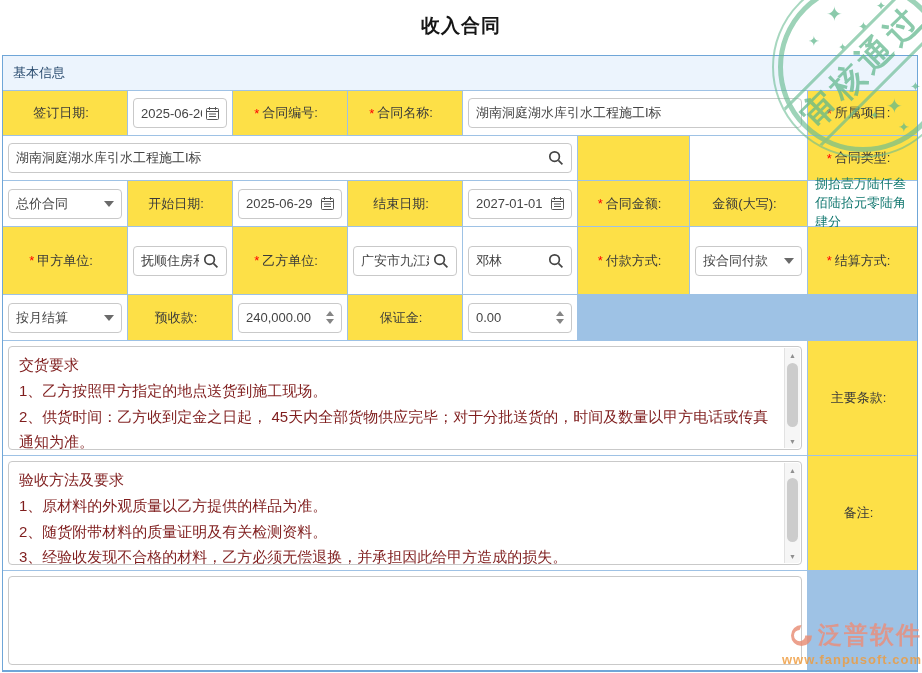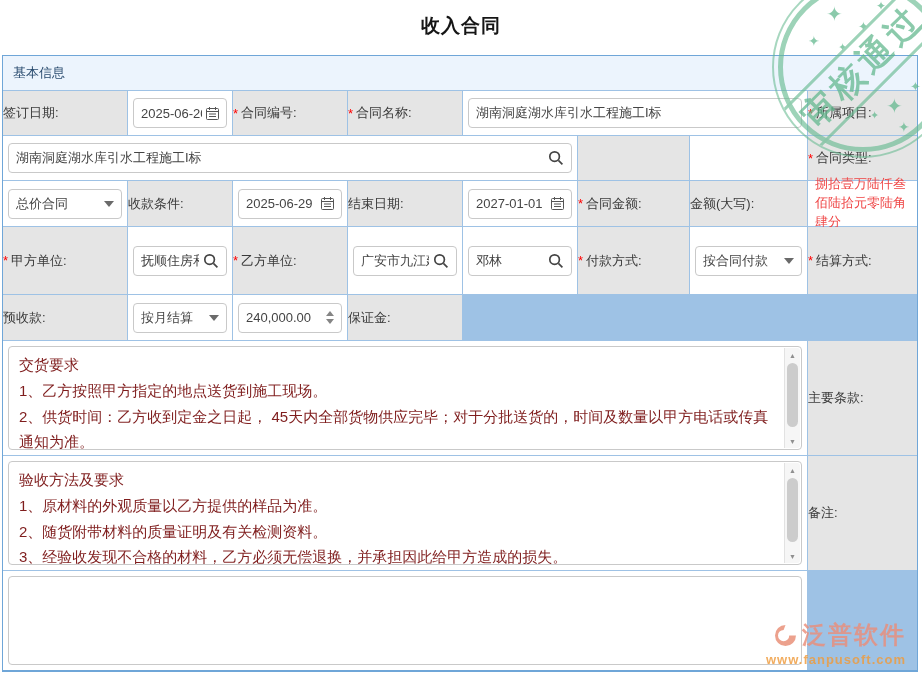--- a/index.html
+++ b/index.html
@@ -15,40 +15,40 @@
     position:absolute;left:2px;top:55px;width:914px;
     display:grid;
     grid-template-columns:124px 104px 114px 114px 114px 111px 117px 109px;
     grid-template-rows:34px 44px 44px 45px 67px 45px 114px 114px 99px;
     gap:1px;background:#9ec2e5;
     border:1px solid #6fa6d8;border-bottom-width:2px;
   }
   .cell{background:#fff;display:flex;align-items:center;min-width:0;}
   .hdr{grid-column:1 / -1;background:#ecf4fd;padding-left:10px;
        font-size:13px;color:#27496d;text-align:right;}
-  .lbl{background:#e5e5e5;justify-content:flex-start;padding-right:8px;
+  .lbl{background:#fde047;justify-content:center;padding-right:8px;
        font-size:13px;color:#3a3a3a;white-space:nowrap;}
   .val{background:#fff;padding:0;}
   .sp3{grid-column:span 3;} .sp5{grid-column:span 5;} .sp7{grid-column:span 7;}
   .req{color:#ff0000;margin-right:3px;font-size:13px;}
   
   .ctl{
     background:#fff;border:1px solid #c9c9c9;border-radius:4px;height:30px;
     margin:0 5px;flex:1;display:flex;align-items:center;
     padding:0 7px;font-size:13px;color:#444;min-width:0;
     justify-content:space-between;box-sizing:border-box;
   }
   .ctl .txt{overflow:hidden;white-space:nowrap;flex:0 1 auto;}
   .ctl .grow{flex:1 1 auto;}
   .ic{flex:0 0 auto;display:flex;align-items:center;margin-left:4px;}
   .tri-dn{width:0;height:0;border-left:5px solid transparent;border-right:5px solid transparent;border-top:6px solid #6a6a6a;}
   .spin{display:flex;flex-direction:column;gap:3px;margin-left:4px;flex:0 0 auto;}
   .su{width:0;height:0;border-left:4px solid transparent;border-right:4px solid transparent;border-bottom:5px solid #858585;}
   .sd{width:0;height:0;border-left:4px solid transparent;border-right:4px solid transparent;border-top:5px solid #858585;}
-  .words{font-size:13px;color:#ef4444;line-height:1.45;padding:0 4px 0 7px;}
+  .words{font-size:13px;color:#0f766e;line-height:1.45;padding:0 4px 0 7px;}
   
   .textbox{position:relative;flex:1;height:calc(100% - 10px);margin:5px;
     background:#fff;border:1px solid #c9c9c9;border-radius:4px;box-sizing:border-box;}
   .tcontent{position:absolute;inset:0;padding:5px 26px 5px 10px;
     font-size:15px;line-height:1.72;color:#7f1d1d;white-space:pre-line;overflow:hidden;}
   .sbar{position:absolute;top:1px;right:1px;bottom:1px;width:15px;
     background:#f6f6f6;border-left:1px solid #e2e2e2;border-radius:0 3px 3px 0;}
   .sarr{height:14px;display:flex;align-items:center;justify-content:center;
     color:#8f8f8f;font-size:7px;line-height:1;}
   .sarr.bot{position:absolute;bottom:0;left:0;right:0;}
@@ -59,21 +59,21 @@
     border-radius:50%;border:2px solid rgba(104,186,145,.8);
     overflow:hidden;z-index:6;opacity:.72;pointer-events:none;}
   .stamp .ring{position:absolute;inset:4px;border:5px solid rgba(104,186,145,.9);border-radius:50%;}
   .stamp .band{position:absolute;left:50%;top:50%;width:250px;
     transform:translate(-50%,-50%) rotate(-45deg);
     border-top:3px solid rgba(104,186,145,.9);border-bottom:3px solid rgba(104,186,145,.9);
     text-align:center;padding:1px 0;
     font-size:34px;font-weight:bold;letter-spacing:5px;color:#5fb78c;}
   .star{position:absolute;color:#5fb78c;line-height:1;}
   
-  .brand{position:absolute;right:16px;bottom:6px;z-index:7;opacity:.82;text-align:left;}
+  .brand{position:absolute;right:0;bottom:6px;z-index:7;opacity:.82;text-align:left;}
   .brand .row{display:flex;align-items:center;justify-content:flex-end;gap:3px;}
   .brand-name{font-size:24px;font-weight:bold;color:#ea8e7a;letter-spacing:2px;}
   .brand-url{font-size:13px;font-weight:bold;color:#ef9b3c;letter-spacing:1px;margin-top:1px;}
   svg{display:block;}
 </style>
 </head>
 <body>
 
 <div class="page-title">收入合同</div>
 
@@ -137,21 +137,21 @@
     </div>
   <div class="cell val">
     <div class="ctl">
       <span class="txt">总价合同</span>
       <span class="ic">
           <span class="tri-dn"></span>
         </span>
     </div>
   </div>
   <div class="cell lbl">
-      <span>收款条件:</span>
+      <span>开始日期:</span>
     </div>
   <div class="cell val">
     <div class="ctl">
       <span class="txt">2025-06-29</span>
       <span class="ic">
           <svg width="13" height="13" viewBox="0 0 13 13" fill="none" stroke="#555">
             <rect x="0.5" y="1.5" width="12" height="11" rx="1"></rect>
             <line x1="0.5" y1="4.5" x2="12.5" y2="4.5"></line>
             <line x1="3.5" y1="0" x2="3.5" y2="3"></line>
             <line x1="9.5" y1="0" x2="9.5" y2="3"></line>
@@ -241,43 +241,52 @@
       <span class="txt">按合同付款</span>
       <span class="ic">
           <span class="tri-dn"></span>
         </span>
     </div>
   </div>
   <div class="cell lbl">
       <span class="req">*</span>
       <span>结算方式:</span>
     </div>
+  <div class="cell val">
+    <div class="ctl">
+      <span class="txt">按月结算</span>
+      <span class="ic">
+          <span class="tri-dn"></span>
+        </span>
+    </div>
+  </div>
   <div class="cell lbl">
       <span>预收款:</span>
     </div>
-  <div class="cell val">
-    <div class="ctl">
-      <span class="txt">按月结算</span>
-      <span class="ic">
-          <span class="tri-dn"></span>
-        </span>
-    </div>
-  </div>
   <div class="cell val">
     <div class="ctl">
       <span class="txt">240,000.00</span>
       <span class="spin">
           <span class="su"></span>
           <span class="sd"></span>
         </span>
     </div>
   </div>
   <div class="cell lbl">
       <span>保证金:</span>
     </div>
+  <div class="cell val">
+    <div class="ctl">
+      <span class="txt">0.00</span>
+      <span class="spin">
+          <span class="su"></span>
+          <span class="sd"></span>
+        </span>
+    </div>
+  </div>
 
   <div class="cell val sp7">
     <div class="textbox">
       <div class="tcontent">交货要求
 1、乙方按照甲方指定的地点送货到施工现场。
 2、供货时间：乙方收到定金之日起， 45天内全部货物供应完毕；对于分批送货的，时间及数量以甲方电话或传真通知为准。
 3、送货人员必须遵守甲方施工现场的安全规定，装卸车过程必须听从甲方现场人员的指挥及安排。</div>
       <div class="sbar">
         <div class="sarr">▲</div>
         <div class="sthumb"></div>

